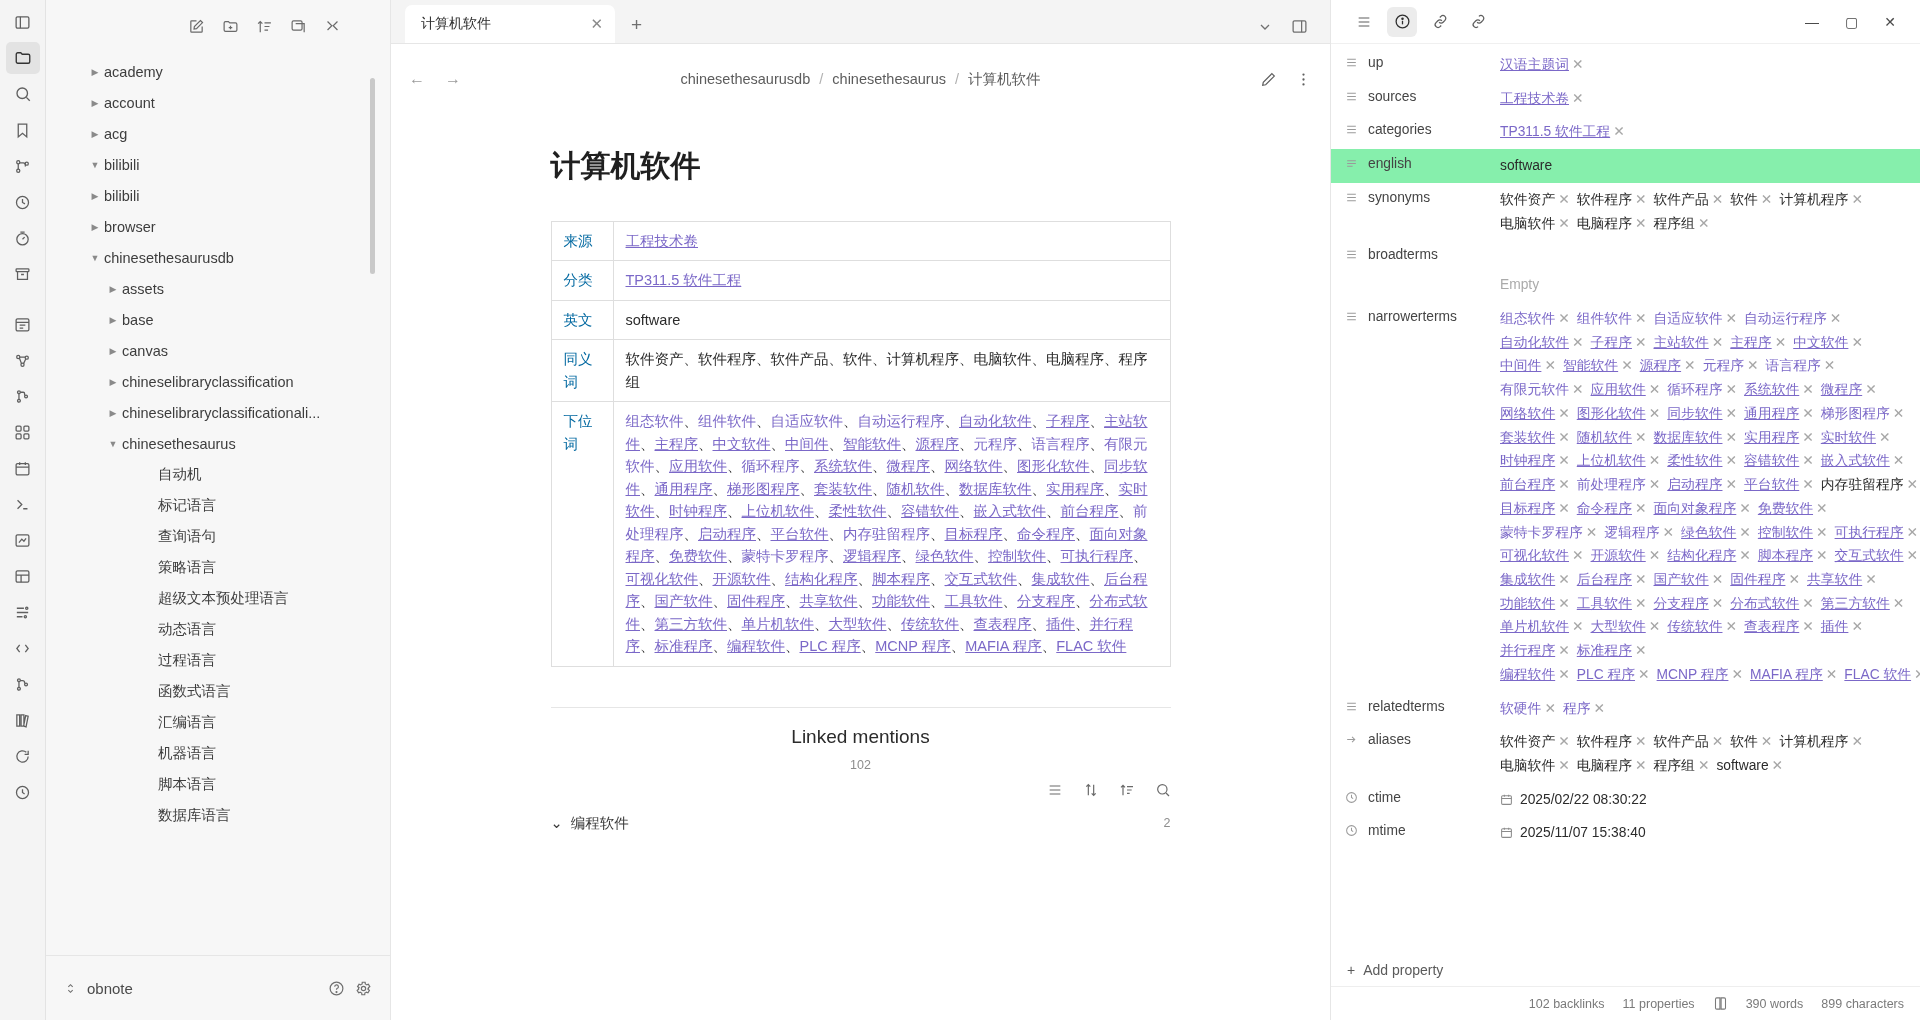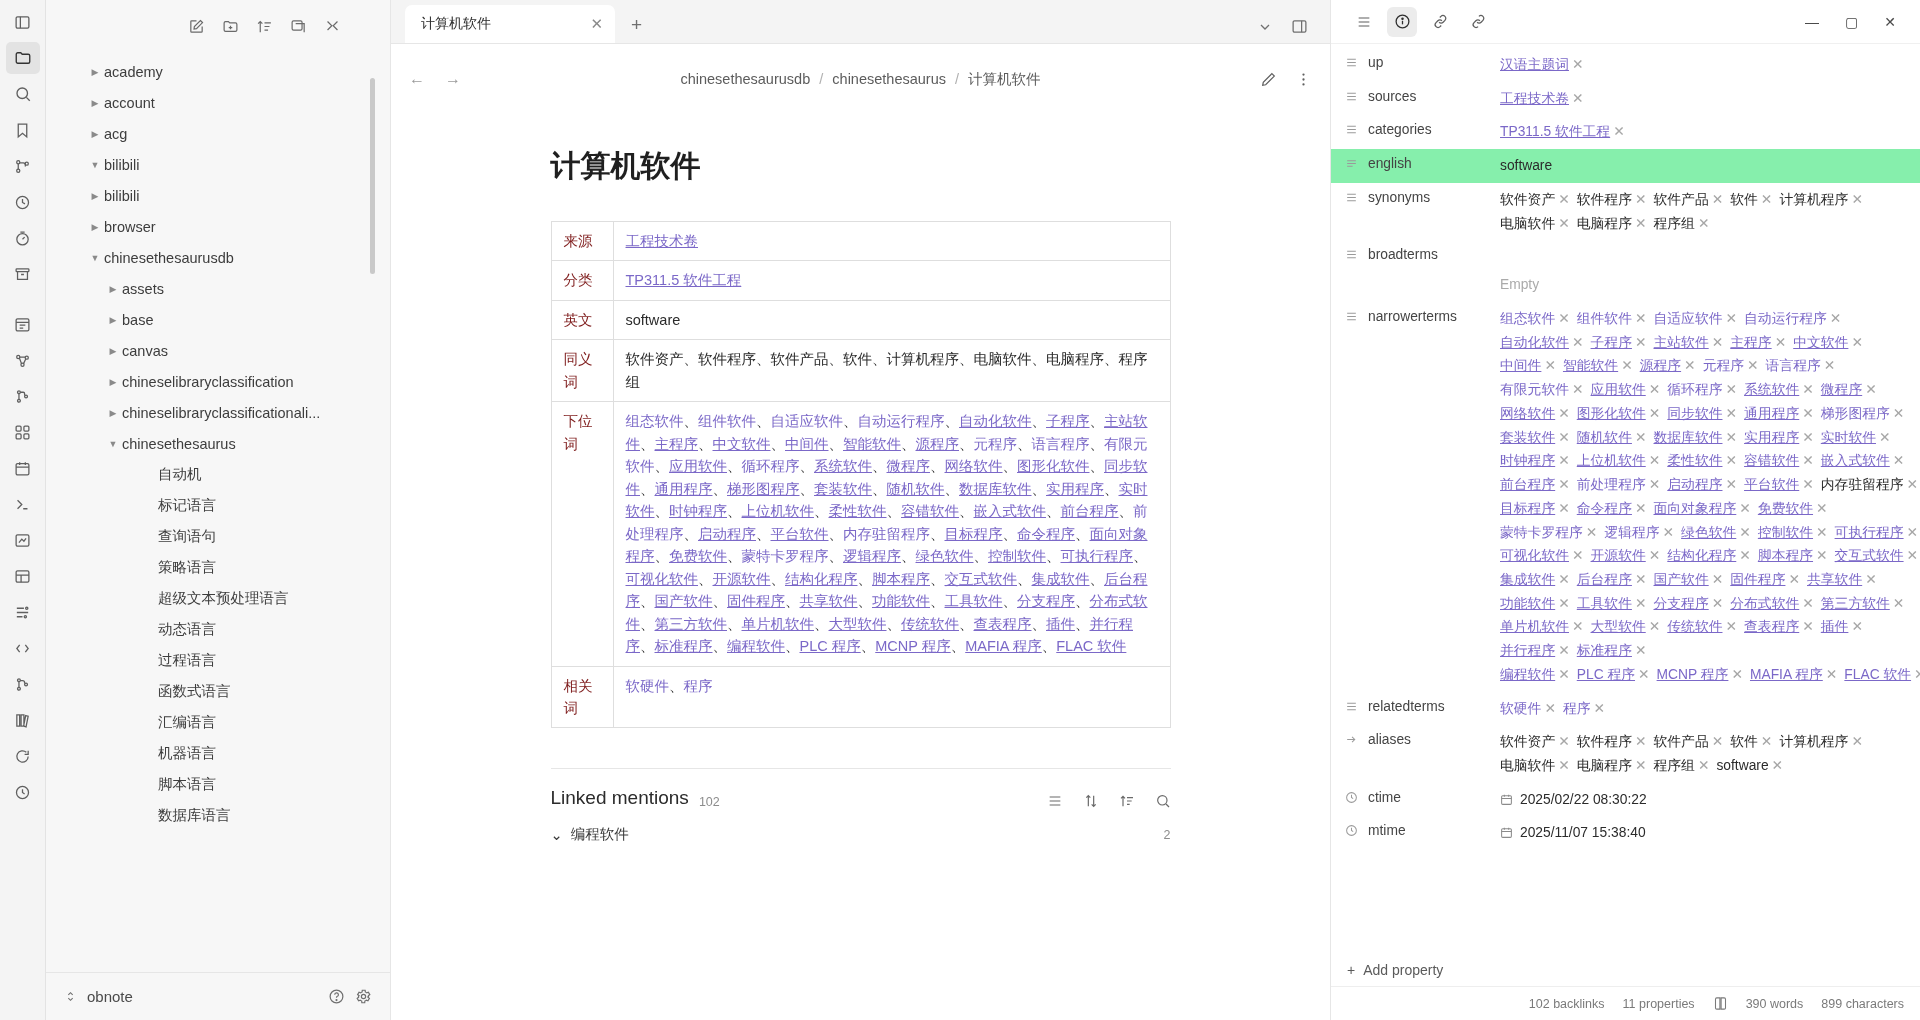--- a/index.html
+++ b/index.html
@@ -45,21 +45,21 @@
   .trow .tw { width:18px; display:flex; align-items:center; justify-content:center; color:#8a8a8a; font-size:9px; }
   .trow.lvl0 { padding-left:58px; }
   .trow.lvl1 { padding-left:76px; }
   .trow.lvl2 { padding-left:112px; }
   .trow.lvl0 .tw, .trow.lvl1 .tw, .trow.lvl2 .tw { margin-left:-18px; }
   .scrollbar {
     position:absolute; left:324px; top:78px; width:5px; height:196px;
     background:#c9c9c9; border-radius:3px;
   }
   .exp-footer {
-    height:48px; border-top:1px solid #e6e6e6; display:flex; align-items:center;
+    height:65px; border-top:1px solid #e6e6e6; display:flex; align-items:center;
     padding:0 18px; gap:10px; color:#4a4a4a;
   }
   .exp-footer .vault { font-size:15px; flex:1; }
   .exp-footer .fic { color:#6f6f6f; }
 
   
   .main { flex:1 1 auto; display:flex; flex-direction:column; background:#ffffff; min-width:0;gap:11px; }
   .tabbar {
     height:44px; display:flex; align-items:flex-end; background:#f4f4f4;
     border-bottom:1px solid #e6e6e6; padding-left:14px;
@@ -78,29 +78,29 @@
   .crumbs { flex:1; text-align:center; font-size:14.5px; color:#5c5c5c; }
   .crumbs .sep { color:#b0b0b0; margin:0 5px; }
   .crumbbar .acts { display:flex; gap:18px; color:#5f5f5f; }
 
   .doc { flex:1; overflow:hidden; padding:14px 34px 0 34px; position:relative; }
   .doc-inner { max-width:620px; margin:0 auto; }
   h1.title { font-size:30px; margin:18px 0 34px 0; color:#1f1f1f; font-weight:700; }
 
   table.props { width:100%; border-collapse:collapse; }
   table.props td { border:1px solid #dedede; padding:8px 12px; vertical-align:top; font-size:14.5px; line-height:1.55; }
-  table.props td.k { width:62px; color:#7f1d1d; background:#fff; }
+  table.props td.k { width:62px; color:#0369a1; background:#fff; }
   a.lnk { color:#7b68c8; text-decoration:none; }
   a.lnk.u { text-decoration:underline; }
   .plain { color:#2b2b2b; }
 
   .linked {
     border-top:1px solid #e6e6e6; margin-top:40px; padding:18px 0 0 0;
   }
-  .linked-head { display:flex; align-items:flex-end; gap:10px; }
+  .linked-head { display:flex; align-items:center; gap:10px;flex-direction:column; }
   .linked-head .lt { font-size:19px; color:#2b2b2b; }
   .linked-head .ct { font-size:12.5px; color:#8d8d8d; }
   .linked-head .lacts { margin-left:auto; display:flex; gap:20px; color:#6a6a6a; }
   .linked-row { display:flex; align-items:center; gap:8px; margin-top:16px; font-size:14.5px; color:#3a3a3a; }
   .linked-row .n { margin-left:auto; color:#8d8d8d; font-size:12.5px; }
 
   
   .right {
     width:590px; flex:0 0 590px; background:#ffffff;
     border-left:1px solid #e6e6e6; display:flex; flex-direction:column;
@@ -503,24 +503,20 @@
                 <td class="k">英文</td>
                 <td><span class="plain">software</span></td>
               </tr>
               <tr>
                 <td class="k">同义词</td>
                 <td><span class="plain">软件资产</span><span class="plain">、</span><span class="plain">软件程序</span><span class="plain">、</span><span class="plain">软件产品</span><span class="plain">、</span><span class="plain">软件</span><span class="plain">、</span><span class="plain">计算机程序</span><span class="plain">、</span><span class="plain">电脑软件</span><span class="plain">、</span><span class="plain">电脑程序</span><span class="plain">、</span><span class="plain">程序组</span></td>
               </tr>
               <tr>
                 <td class="k">下位词</td>
                 <td><a class="lnk" href="#">组态软件</a><span class="plain">、</span><a class="lnk" href="#">组件软件</a><span class="plain">、</span><a class="lnk" href="#">自适应软件</a><span class="plain">、</span><a class="lnk" href="#">自动运行程序</a><span class="plain">、</span><a class="lnk u" href="#">自动化软件</a><span class="plain">、</span><a class="lnk u" href="#">子程序</a><span class="plain">、</span><a class="lnk u" href="#">主站软件</a><span class="plain">、</span><a class="lnk u" href="#">主程序</a><span class="plain">、</span><a class="lnk u" href="#">中文软件</a><span class="plain">、</span><a class="lnk u" href="#">中间件</a><span class="plain">、</span><a class="lnk u" href="#">智能软件</a><span class="plain">、</span><a class="lnk u" href="#">源程序</a><span class="plain">、</span><a class="lnk" href="#">元程序</a><span class="plain">、</span><a class="lnk" href="#">语言程序</a><span class="plain">、</span><a class="lnk" href="#">有限元软件</a><span class="plain">、</span><a class="lnk u" href="#">应用软件</a><span class="plain">、</span><a class="lnk" href="#">循环程序</a><span class="plain">、</span><a class="lnk u" href="#">系统软件</a><span class="plain">、</span><a class="lnk u" href="#">微程序</a><span class="plain">、</span><a class="lnk u" href="#">网络软件</a><span class="plain">、</span><a class="lnk u" href="#">图形化软件</a><span class="plain">、</span><a class="lnk u" href="#">同步软件</a><span class="plain">、</span><a class="lnk u" href="#">通用程序</a><span class="plain">、</span><a class="lnk u" href="#">梯形图程序</a><span class="plain">、</span><a class="lnk u" href="#">套装软件</a><span class="plain">、</span><a class="lnk u" href="#">随机软件</a><span class="plain">、</span><a class="lnk u" href="#">数据库软件</a><span class="plain">、</span><a class="lnk u" href="#">实用程序</a><span class="plain">、</span><a class="lnk u" href="#">实时软件</a><span class="plain">、</span><a class="lnk u" href="#">时钟程序</a><span class="plain">、</span><a class="lnk u" href="#">上位机软件</a><span class="plain">、</span><a class="lnk u" href="#">柔性软件</a><span class="plain">、</span><a class="lnk u" href="#">容错软件</a><span class="plain">、</span><a class="lnk u" href="#">嵌入式软件</a><span class="plain">、</span><a class="lnk u" href="#">前台程序</a><span class="plain">、</span><a class="lnk" href="#">前处理程序</a><span class="plain">、</span><a class="lnk u" href="#">启动程序</a><span class="plain">、</span><a class="lnk u" href="#">平台软件</a><span class="plain">、</span><a class="lnk" href="#">内存驻留程序</a><span class="plain">、</span><a class="lnk u" href="#">目标程序</a><span class="plain">、</span><a class="lnk u" href="#">命令程序</a><span class="plain">、</span><a class="lnk u" href="#">面向对象程序</a><span class="plain">、</span><a class="lnk u" href="#">免费软件</a><span class="plain">、</span><a class="lnk" href="#">蒙特卡罗程序</a><span class="plain">、</span><a class="lnk u" href="#">逻辑程序</a><span class="plain">、</span><a class="lnk u" href="#">绿色软件</a><span class="plain">、</span><a class="lnk u" href="#">控制软件</a><span class="plain">、</span><a class="lnk u" href="#">可执行程序</a><span class="plain">、</span><a class="lnk u" href="#">可视化软件</a><span class="plain">、</span><a class="lnk u" href="#">开源软件</a><span class="plain">、</span><a class="lnk u" href="#">结构化程序</a><span class="plain">、</span><a class="lnk u" href="#">脚本程序</a><span class="plain">、</span><a class="lnk u" href="#">交互式软件</a><span class="plain">、</span><a class="lnk u" href="#">集成软件</a><span class="plain">、</span><a class="lnk u" href="#">后台程序</a><span class="plain">、</span><a class="lnk u" href="#">国产软件</a><span class="plain">、</span><a class="lnk u" href="#">固件程序</a><span class="plain">、</span><a class="lnk u" href="#">共享软件</a><span class="plain">、</span><a class="lnk u" href="#">功能软件</a><span class="plain">、</span><a class="lnk u" href="#">工具软件</a><span class="plain">、</span><a class="lnk u" href="#">分支程序</a><span class="plain">、</span><a class="lnk u" href="#">分布式软件</a><span class="plain">、</span><a class="lnk u" href="#">第三方软件</a><span class="plain">、</span><a class="lnk u" href="#">单片机软件</a><span class="plain">、</span><a class="lnk u" href="#">大型软件</a><span class="plain">、</span><a class="lnk u" href="#">传统软件</a><span class="plain">、</span><a class="lnk u" href="#">查表程序</a><span class="plain">、</span><a class="lnk u" href="#">插件</a><span class="plain">、</span><a class="lnk u" href="#">并行程序</a><span class="plain">、</span><a class="lnk u" href="#">标准程序</a><span class="plain">、</span><a class="lnk u" href="#">编程软件</a><span class="plain">、</span><a class="lnk u" href="#">PLC 程序</a><span class="plain">、</span><a class="lnk u" href="#">MCNP 程序</a><span class="plain">、</span><a class="lnk u" href="#">MAFIA 程序</a><span class="plain">、</span><a class="lnk u" href="#">FLAC 软件</a></td>
-              </tr>
-              <tr>
-                <td class="k">相关词</td>
-                <td><a class="lnk" href="#">软硬件</a><span class="plain">、</span><a class="lnk" href="#">程序</a></td>
               </tr>
             </tbody>
         </table>
 
         <div class="linked">
           <div class="linked-head">
             <span class="lt">Linked mentions</span>
             <span class="ct">102</span>
             <span class="lacts">
               <span>

